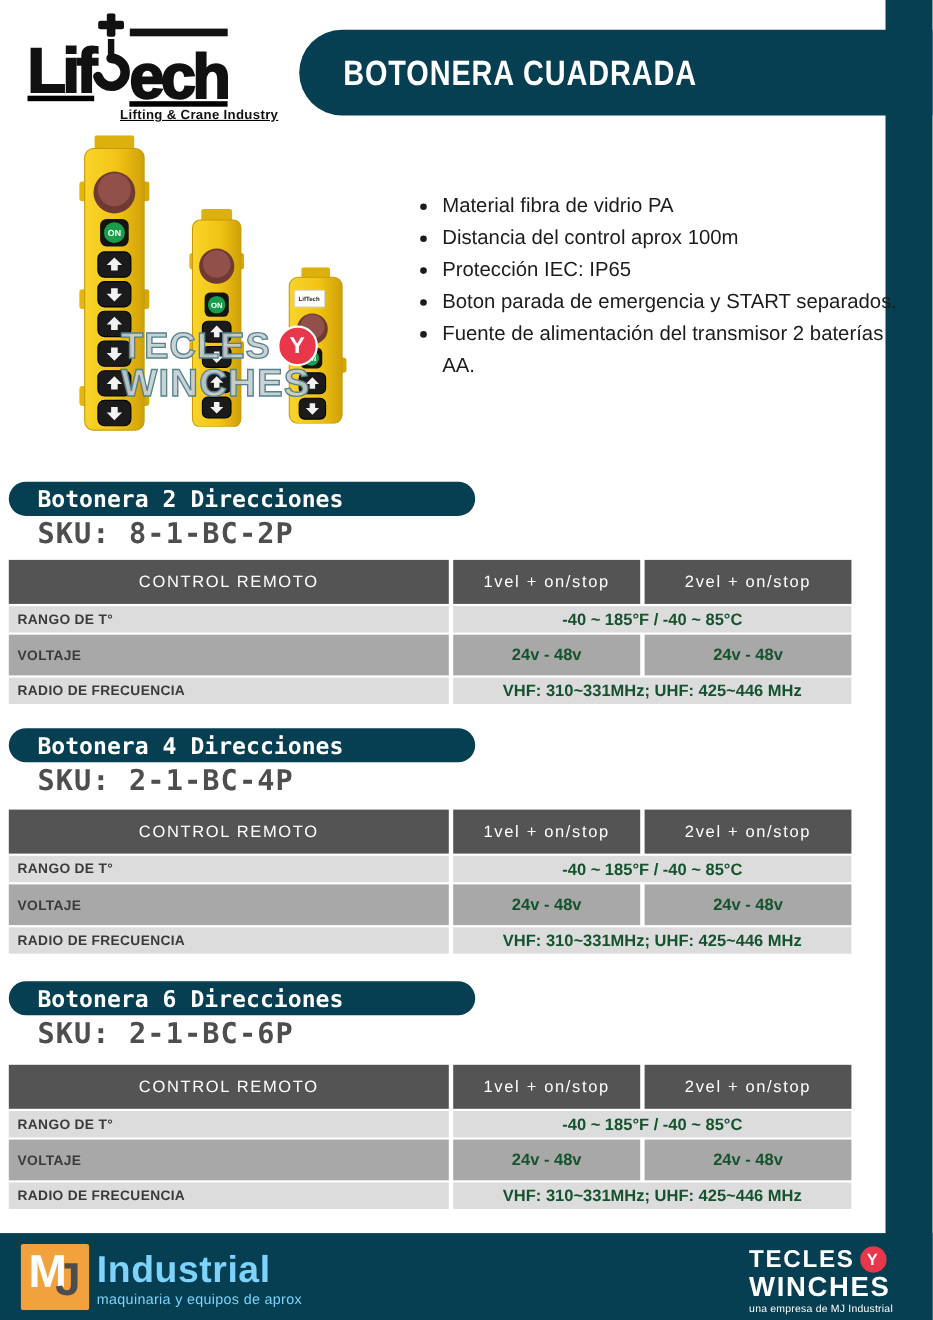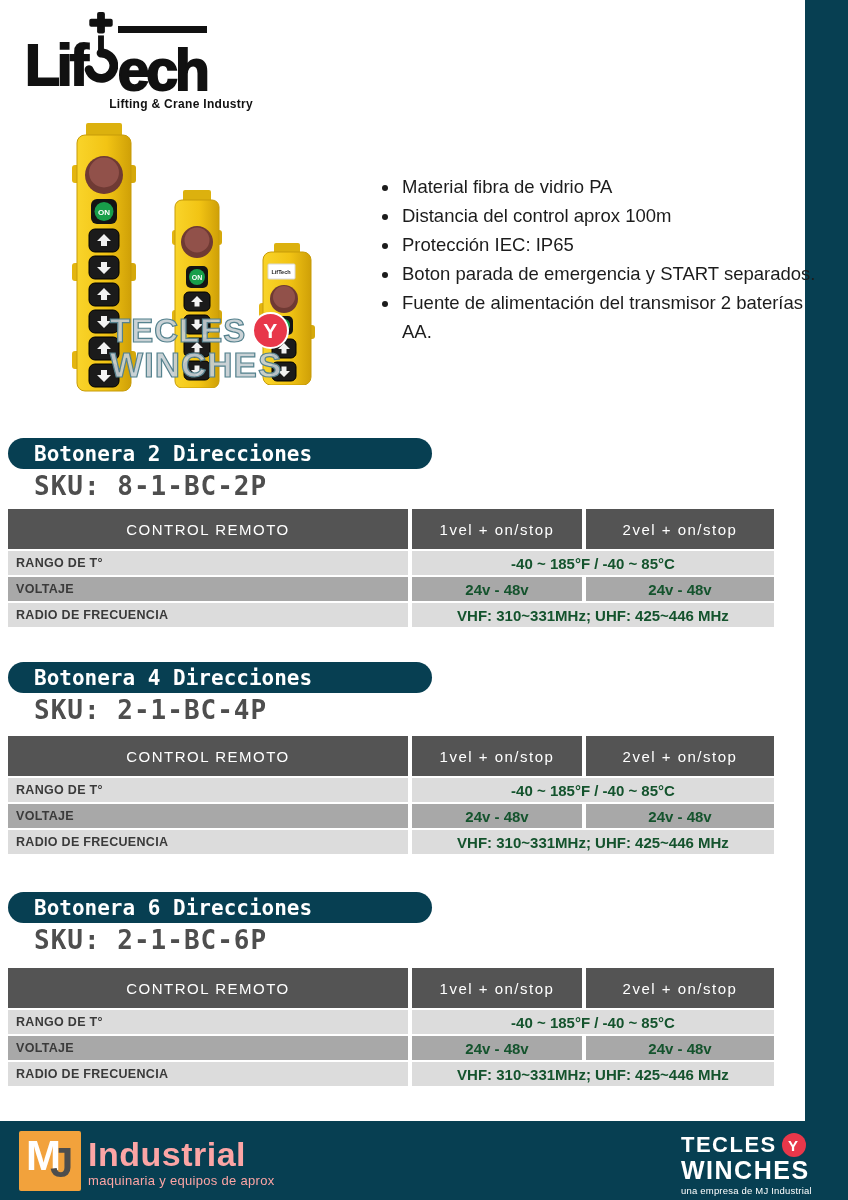--- a/index.html
+++ b/index.html
@@ -3,39 +3,39 @@
 <meta charset="utf-8">
 <style>
   html,body{margin:0;padding:0;background:#ffffff;}
   .page{position:relative;width:848px;height:1200px;background:#fff;overflow:hidden;
         font-family:"Liberation Sans",sans-serif;}
 
   
   .side-bar{position:absolute;left:805px;top:0;width:43px;height:1200px;background:#073f52;}
 
   
-  .brand{position:absolute;left:25px;top:12px;width:230px;}
+  .brand{position:absolute;left:25px;top:12px;width:230px;text-decoration:underline;}
   .brand-line{display:flex;align-items:flex-end;}
   .brand-txt{font-size:57px;font-weight:700;color:#111;letter-spacing:-3px;line-height:1;
              -webkit-text-stroke:2px #111;}
   .brand-ech{border-top:7px solid #111;padding-top:14px;margin-left:1px;line-height:.82;text-align:center;}
   .hook-svg{display:block;margin:0 -1px 0 -2px;}
   .brand-tag{font-size:12px;font-weight:700;color:#111;text-align:right;margin-top:3px;
              letter-spacing:.3px;padding-right:2px;}
 
   .banner{position:absolute;left:272px;top:27px;width:576px;height:78px;background:#073f52;
           border-radius:39px 0 0 39px;display:flex;align-items:center;}
   .banner-title{color:#fff;font-weight:700;font-size:32px;letter-spacing:1px;margin-left:40px;
                 transform:scaleX(.82);transform-origin:left center;white-space:nowrap;}
 
   
   .pendant{position:absolute;}
   .watermark{position:absolute;left:110px;top:296px;line-height:1;z-index:5;}
   .wm-row1,.wm-row2{font-weight:700;color:rgba(197,206,210,.92);letter-spacing:1px;
-       -webkit-text-stroke:1.2px #55828e;font-size:33px;margin-top:16px;}
+       -webkit-text-stroke:1.2px #55828e;font-size:33px;}
   .wm-row2{font-size:35px;margin-top:-2px;}
   .wm-badge{display:inline-flex;align-items:center;justify-content:center;width:33px;height:33px;
        border-radius:50%;background:#e8374a;color:#fff;font-size:21px;font-weight:700;
        -webkit-text-stroke:0;margin-left:6px;vertical-align:4px;border:2px solid #fff;}
 
   
   .features{position:absolute;left:378px;top:172px;width:420px;margin:0;padding:0 0 0 22px;
             font-size:18.5px;line-height:29px;color:#1c1c1c;}
   .features li{margin:0;padding-left:2px;}
 
@@ -46,37 +46,37 @@
         margin-left:26px;white-space:nowrap;}
   .sku{position:absolute;left:34px;font-family:"DejaVu Sans Mono",monospace;font-weight:700;
        font-size:26px;color:#4e4e4e;letter-spacing:1px;white-space:nowrap;}
 
   .tblwrap{position:absolute;left:8px;width:766px;}
   .trow{display:grid;grid-template-columns:400px 170px 188px;column-gap:4px;margin-bottom:2px;}
   .tc{display:flex;align-items:center;}
   .thead .tc{background:#545454;color:#fff;height:40px;justify-content:center;
              font-size:15px;letter-spacing:1.5px;}
   .light .tc{background:#dcdcdc;height:24px;}
-  .mid .tc{background:#a8a8a8;height:24px;text-align:right;}
+  .mid .tc{background:#a8a8a8;height:37px;text-align:right;}
   .tl{justify-content:flex-start;padding-left:8px;font-weight:700;font-size:12.5px;color:#3a3a3a;
       letter-spacing:.3px;}
   .tv{justify-content:center;font-weight:700;font-size:15px;color:#14532d;}
   .cspan{grid-column:2/4;}
 
   .sec1-pill{top:438px;} .sec1-sku{top:471px;} .sec1-tbl{top:509px;}
   .sec2-pill{top:662px;} .sec2-sku{top:695px;} .sec2-tbl{top:736px;}
   .sec3-pill{top:892px;} .sec3-sku{top:925px;} .sec3-tbl{top:968px;}
 
   
   .footer{position:absolute;left:0;top:1121px;width:848px;height:79px;background:#073f52;}
   .mj-box{position:absolute;left:19px;top:10px;width:62px;height:60px;background:#f2a23c;
           border-radius:2px;}
   .mj-m{position:absolute;left:7px;top:4px;font-size:42px;font-weight:700;color:#fff;line-height:1;}
   .mj-j{position:absolute;left:31px;top:11px;font-size:42px;font-weight:700;color:#4d4d4d;line-height:1;}
-  .mj-text{position:absolute;left:88px;top:16px;color:#fca5a5;}
+  .mj-text{position:absolute;left:88px;top:16px;color:#7dd3fc;}
   .mj-name{font-size:34px;font-weight:700;line-height:1;letter-spacing:.5px;}
   .mj-tag{font-size:13px;font-weight:400;margin-top:2px;letter-spacing:.3px;}
   .tw{position:absolute;left:681px;top:12px;color:#fff;line-height:1;}
   .tw-row1{display:flex;align-items:center;font-size:22px;font-weight:700;letter-spacing:1.5px;}
   .tw-badge{display:inline-flex;align-items:center;justify-content:center;width:24px;height:24px;
        border-radius:50%;background:#e8374a;color:#fff;font-size:15px;font-weight:700;margin-left:5px;}
   .tw-row2{font-size:25px;font-weight:700;letter-spacing:1.5px;margin-top:1px;}
   .tw-tag{font-size:9.5px;font-weight:400;margin-top:3px;letter-spacing:.2px;}
 </style>
 </head>
@@ -93,20 +93,23 @@
         <rect x="13" y="0" width="8" height="22" rx="2" fill="#111"></rect>
         <rect x="5" y="7" width="24" height="8" rx="2" fill="#111"></rect>
         <rect x="14" y="24" width="6" height="20" fill="#111"></rect>
         <path d="M17 42 A13 13 0 1 1 4.8 59" fill="none" stroke="#111" stroke-width="9" stroke-linecap="round"></path>
       </svg>
       <span class="brand-txt brand-ech">ech</span>
     </div>
     <div class="brand-tag">Lifting &amp; Crane Industry</div>
   </div>
 
+  <div class="banner">
+    <span class="banner-title">BOTONERA CUADRADA</span>
+  </div>
 
   <svg class="pendant" style="left:72px;top:123px;" width="64" height="270" viewBox="0 0 64 270">
     <defs>
       <linearGradient id="gy" x1="0" y1="0" x2="1" y2="0">
         <stop offset="0" stop-color="#f9d42a"></stop>
           <stop offset=".55" stop-color="#f2c414"></stop>
           <stop offset="1" stop-color="#cfa007"></stop>
       </linearGradient>
     </defs>
     <rect x="14" y="0" width="36" height="16" rx="2" fill="#dcb10e"></rect>

